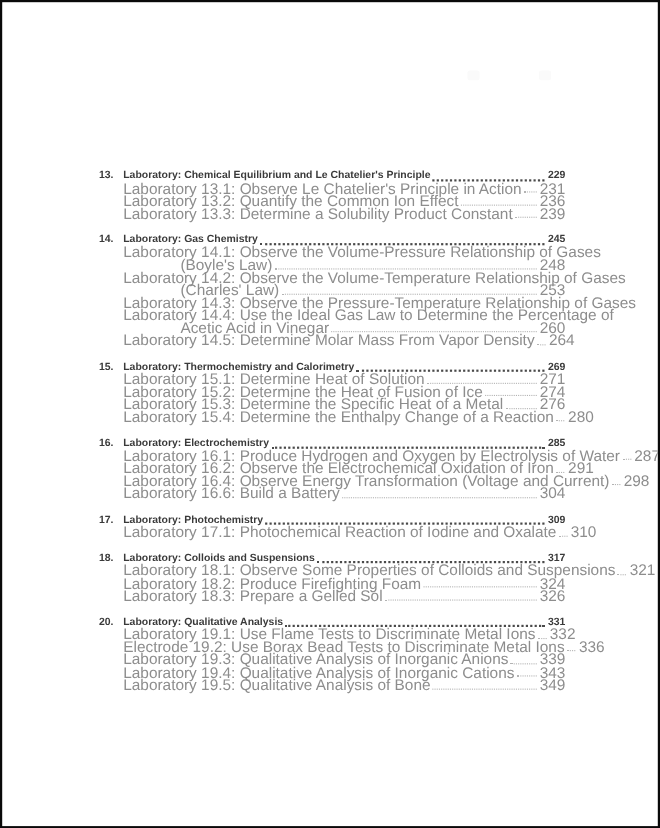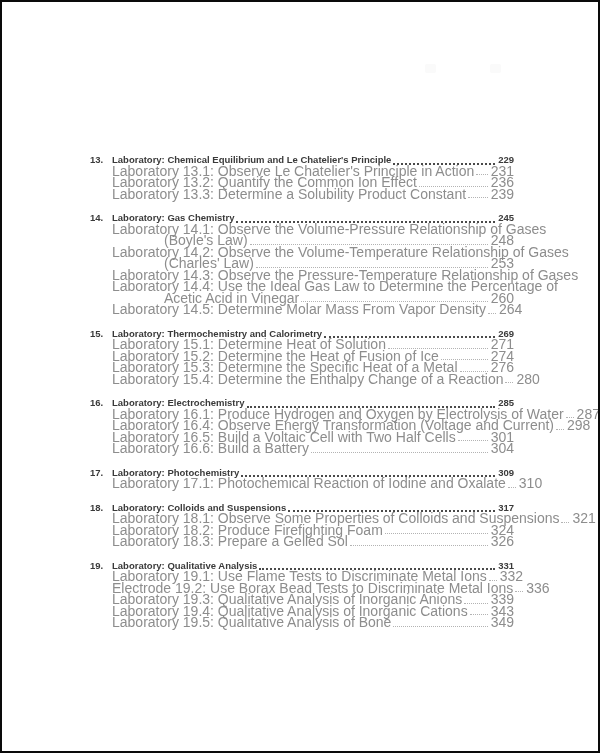--- a/index.html
+++ b/index.html
@@ -183,29 +183,29 @@
           <span class="pageno">285</span>
         </div>
         <div class="row entry-row">
           <span class="entry-indent"></span>
           <span class="etitle">Laboratory 16.1: Produce Hydrogen and Oxygen by Electrolysis of Water</span>
           <span class="leader"></span>
           <span class="pageno">287</span>
         </div>
         <div class="row entry-row">
           <span class="entry-indent"></span>
+          <span class="etitle">Laboratory 16.2: Observe the Electrochemical Oxidation of Iron</span>
+          <span class="leader"></span>
+          <span class="pageno">291</span>
+        </div>
+        <div class="row entry-row">
+          <span class="entry-indent"></span>
           <span class="etitle">Laboratory 16.4: Observe Energy Transformation (Voltage and Current)</span>
           <span class="leader"></span>
           <span class="pageno">298</span>
-        </div>
-        <div class="row entry-row">
-          <span class="entry-indent"></span>
-          <span class="etitle">Laboratory 16.5: Build a Voltaic Cell with Two Half Cells</span>
-          <span class="leader"></span>
-          <span class="pageno">301</span>
         </div>
         <div class="row entry-row">
           <span class="entry-indent"></span>
           <span class="etitle">Laboratory 16.6: Build a Battery</span>
           <span class="leader"></span>
           <span class="pageno">304</span>
         </div>
       </div>
       <div class="chapter">
         <div class="row header-row">
@@ -242,21 +242,21 @@
         </div>
         <div class="row entry-row">
           <span class="entry-indent"></span>
           <span class="etitle">Laboratory 18.3: Prepare a Gelled Sol</span>
           <span class="leader"></span>
           <span class="pageno">326</span>
         </div>
       </div>
       <div class="chapter">
         <div class="row header-row">
-          <span class="chnum">19.</span>
+          <span class="chnum">20.</span>
           <span class="title">Laboratory: Qualitative Analysis</span>
           <span class="leader dark"></span>
           <span class="pageno">331</span>
         </div>
         <div class="row entry-row">
           <span class="entry-indent"></span>
           <span class="etitle">Laboratory 19.1: Use Flame Tests to Discriminate Metal Ions</span>
           <span class="leader"></span>
           <span class="pageno">332</span>
         </div>

